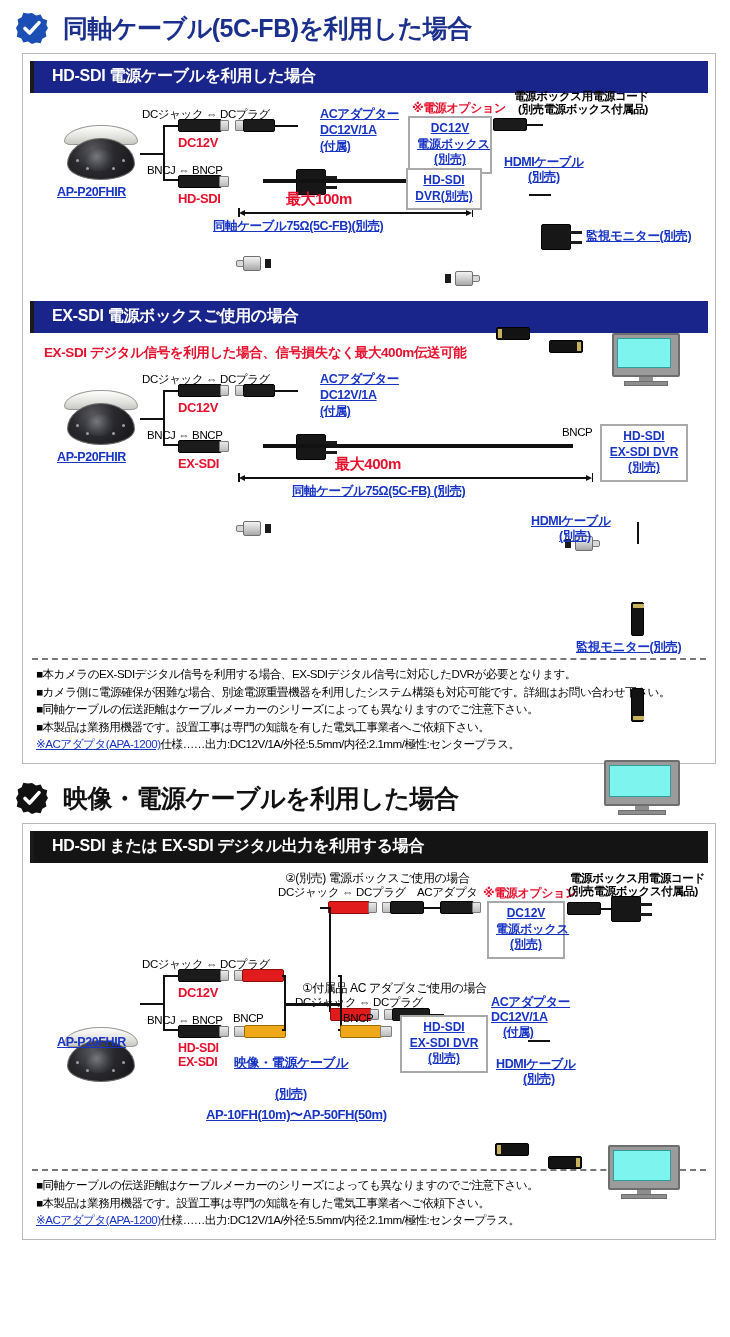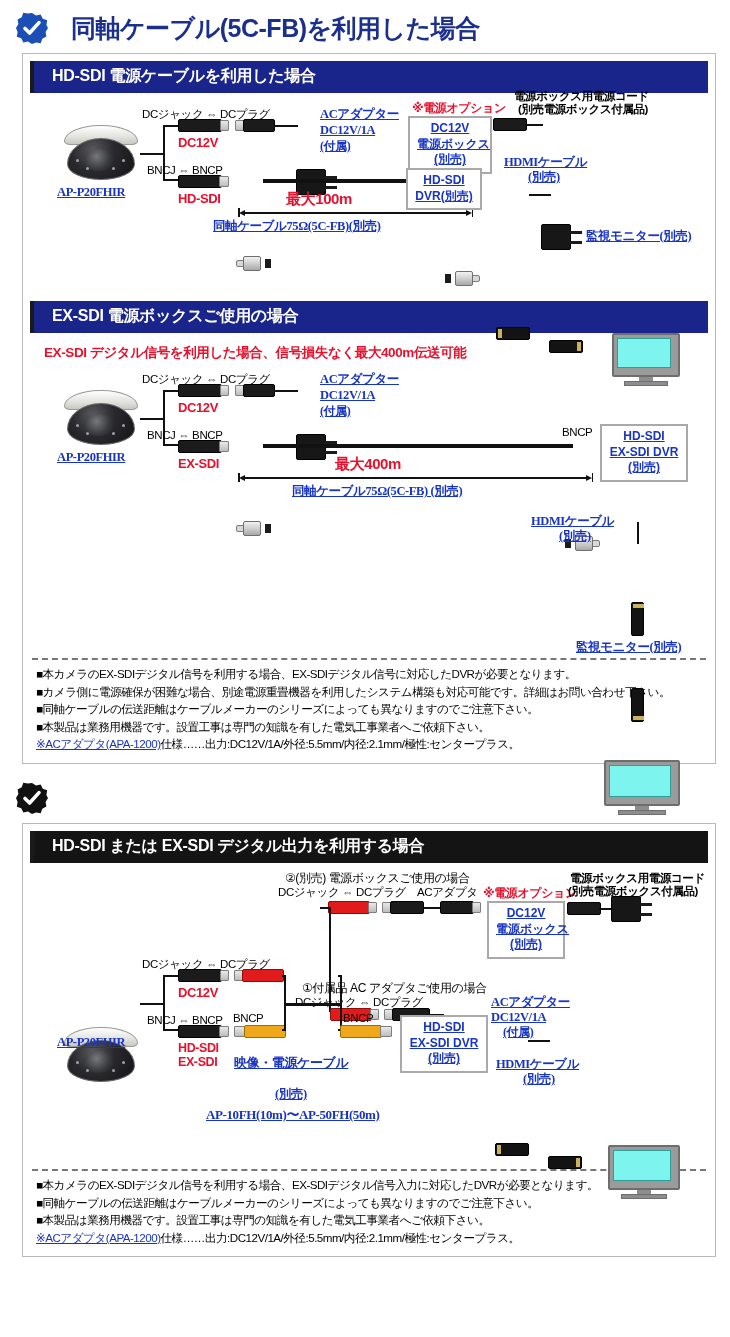--- a/index.html
+++ b/index.html
@@ -12,21 +12,21 @@
     font-family: "Liberation Sans", "DejaVu Sans", sans-serif;
     color: #000;
     position: relative;
     overflow: hidden;
   }
 
   
   .sec-title {
     display: flex;
     align-items: center;
-    gap: 23px;
+    gap: 15px;
     padding-left: 16px;
   }
   .badge {
     width: 32px; height: 32px;
     flex: 0 0 32px;
     position: relative;
   }
   .badge svg { display: block; }
   .sec-title h1 {
     margin: 0;
@@ -72,21 +72,21 @@
   .canvas {
     position: relative;
     border: 1px solid #cfcfcf;
     border-top: none; border-left: none; border-right: none;
     border-bottom: none;
   }
   .abs { position: absolute; }
 
   .lbl        { font-size: 11.5px; line-height: 1.25; white-space: nowrap; letter-spacing: -0.4px; }
   .lbl.bold   { font-weight: bold; }
-  .lbl.blue   { color: #1834c4; font-weight: bold; text-decoration: underline; font-family: Liberation Serif, serif; }
+  .lbl.blue   { color: #1834c4; font-weight: bold; text-decoration: underline; }
   .lbl.red    { color: #e8112d; font-weight: bold; }
 
   
   .devbox {
     border: 2px solid #a9a9a9;
     background: #fff;
     text-align: center;
     padding: 3px 7px 4px 7px;
     line-height: 1.3;
   }
@@ -462,20 +462,21 @@
   </div>
 </div>
 
 <div class="sec-title black" style="margin-top:18px;">
   <span class="badge">
     <svg width="32" height="32" viewBox="0 0 32 32">
       <path d="M16 1 L20 3.4 L24.6 2.6 L26.8 6.7 L31.2 8.3 L30.4 12.9 L32 16 L29.6 20 L30.4 24.6 L26.3 26.8 L24.7 31.2 L20.1 30.4 L16 32 L12 29.6 L7.4 30.4 L5.2 26.3 L0.8 24.7 L1.6 20.1 L0 16 L2.4 12 L1.6 7.4 L5.7 5.2 L7.3 0.8 L11.9 1.6 Z" fill="#111111"></path>
       <path d="M9 16.4 L13.6 21 L23 10.6" stroke="#ffffff" stroke-width="3.6" fill="none" stroke-linecap="round" stroke-linejoin="round"></path>
     </svg>
   </span>
+  <h1>映像・電源ケーブルを利用した場合</h1>
 </div>
 
 <div class="panel">
 
   <div class="bar black">HD-SDI または EX-SDI デジタル出力を利用する場合</div>
 
   <div class="canvas" style="height:300px;">
 
     <div class="abs lbl" style="left:255px; top:8px; font-size:12px;">②(別売) 電源ボックスご使用の場合</div>
     <div class="abs lbl" style="left:248px; top:22px; font-size:11.5px;">DCジャック ⇔ DCプラグ</div>
@@ -592,20 +593,19 @@
       <div class="bez" style="width:72px; height:45px;"></div>
       <div class="scr" style="width:58px; height:31px;"></div>
       <div class="neck" style="left:29px; top:45px;"></div>
       <div class="base" style="left:13px; top:49px; width:46px;"></div>
     </div>
   </div>
 
   <div class="dashsep"></div>
 
   <div class="notes">
-    <div>■本カメラのEX-SDIデジタル信号を利用する場合、EX-SDIデジタル信号入力に対応したDVRが必要となります。</div>
     <div>■同軸ケーブルの伝送距離はケーブルメーカーのシリーズによっても異なりますのでご注意下さい。</div>
     <div>■本製品は業務用機器です。設置工事は専門の知識を有した電気工事業者へご依頼下さい。</div>
     <div>
       <span class="link">※ACアダプタ(APA-1200)</span><span class="plain">仕様……出力:DC12V/1A/外径:5.5mm/内径:2.1mm/極性:センタープラス。</span>
     </div>
   </div>
 </div>
 
 </body></html>

